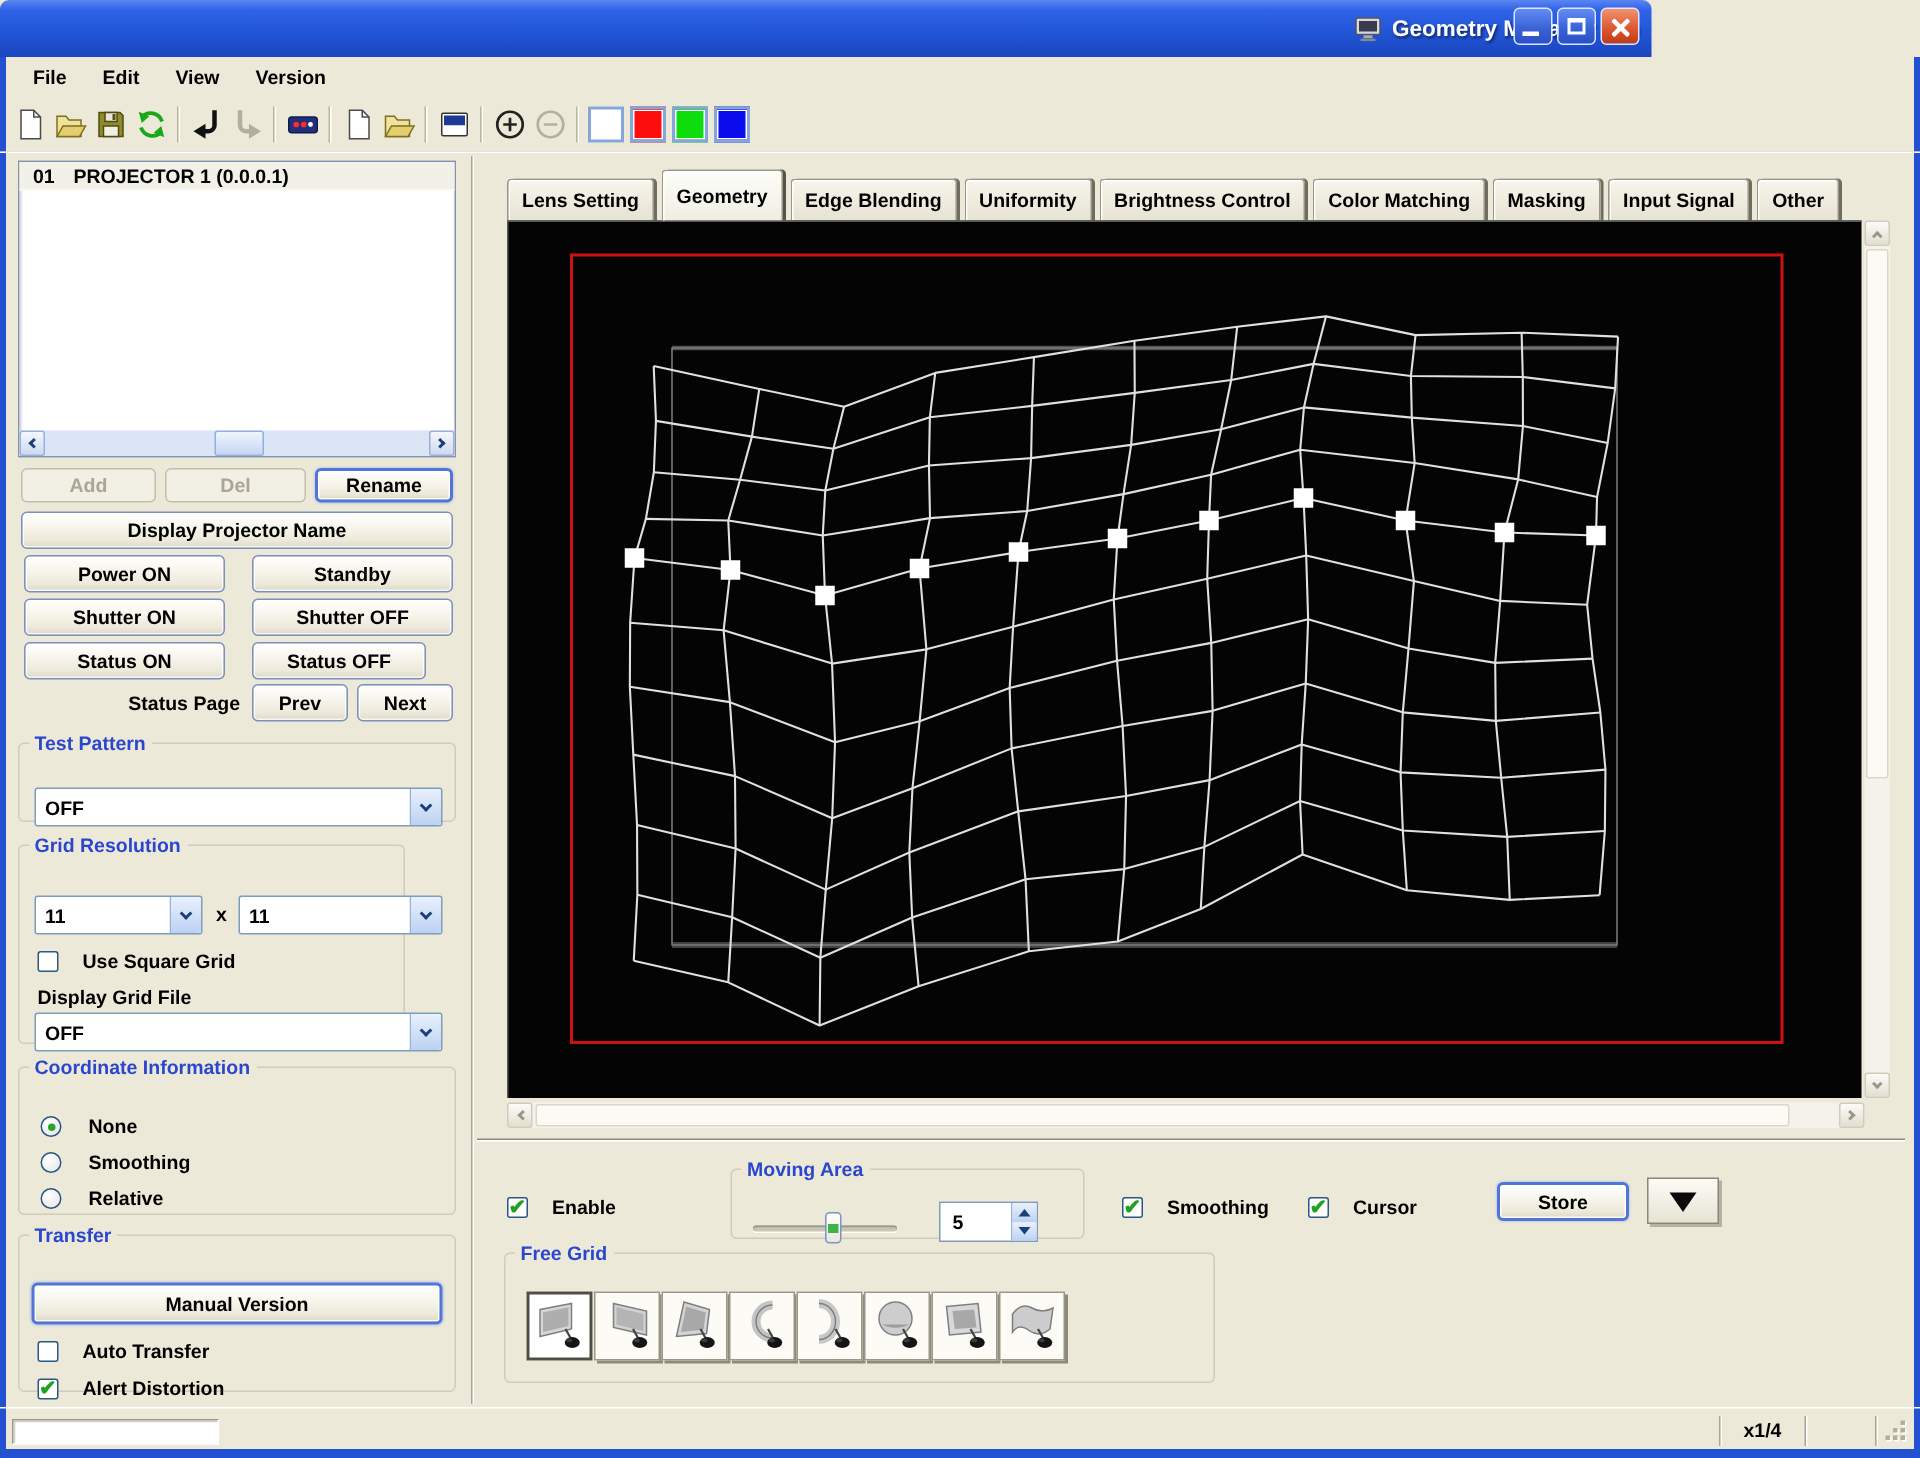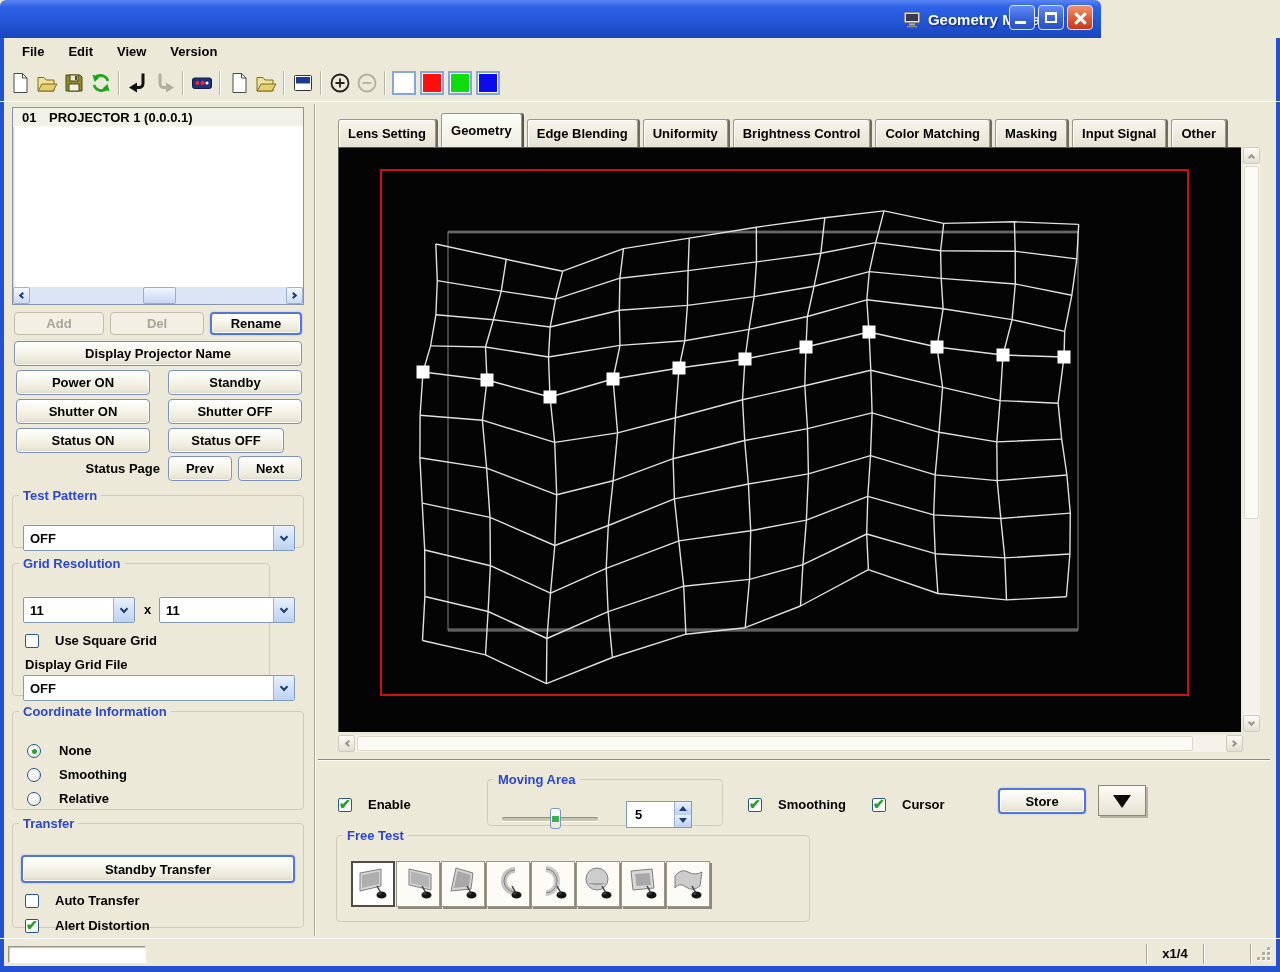--- a/index.html
+++ b/index.html
@@ -333,21 +333,21 @@
         </label>
         <label class="radio">
           <span class="rdot"></span>
           <span>Relative</span>
         </label>
       </div>
   </fieldset>
 
   <fieldset style="left:12px;top:816px;width:292px;height:112px;">
     <legend>Transfer</legend>
-    <div class="btn default abs" style="left:8px;top:24px;width:274px;height:28px;">Standby Transfer</div>
+    <div class="btn default abs" style="left:8px;top:24px;width:274px;height:28px;">Manual Version</div>
     <label class="check abs" style="left:12px;top:62px;">
       <span class="cbox"></span>
       <span>Auto Transfer</span>
     </label>
     <label class="check abs" style="left:12px;top:87px;">
       <span class="cbox on"></span>
       <span>Alert Distortion</span>
     </label>
   </fieldset>
 
@@ -461,21 +461,21 @@
     <span class="cbox on"></span>
     <span>Cursor</span>
   </label>
 
   <div class="abs btn default" style="left:998px;top:788px;width:88px;height:26px;">Store</div>
   <div class="abs store-menu" style="left:1098px;top:785px;width:48px;height:31px;">
     <i class="tri-down-big"></i>
   </div>
 
   <fieldset style="left:336px;top:828px;width:474px;height:94px;">
-    <legend>Free Test</legend>
+    <legend>Free Grid</legend>
     <div class="fg-row">
         <div class="fg-btn selected">
           <svg viewBox="0 0 40 40">
             <polygon points="7,9 28,5 28,22 7,27" fill="#d6d6d6" stroke="#7e7e7e"></polygon>
             <polygon points="9,11 26,7.5 26,20 9,24" fill="#aeaeae"></polygon>
             <line x1="24" y1="22" x2="28.5" y2="30" stroke="#444" stroke-width="1.5"></line>
             <ellipse cx="28.5" cy="31" rx="5" ry="3.6" fill="#141414"></ellipse>
             <ellipse cx="26.5" cy="29.5" rx="2" ry="1.4" fill="#3a3a3a"></ellipse>
           </svg>
         </div>

